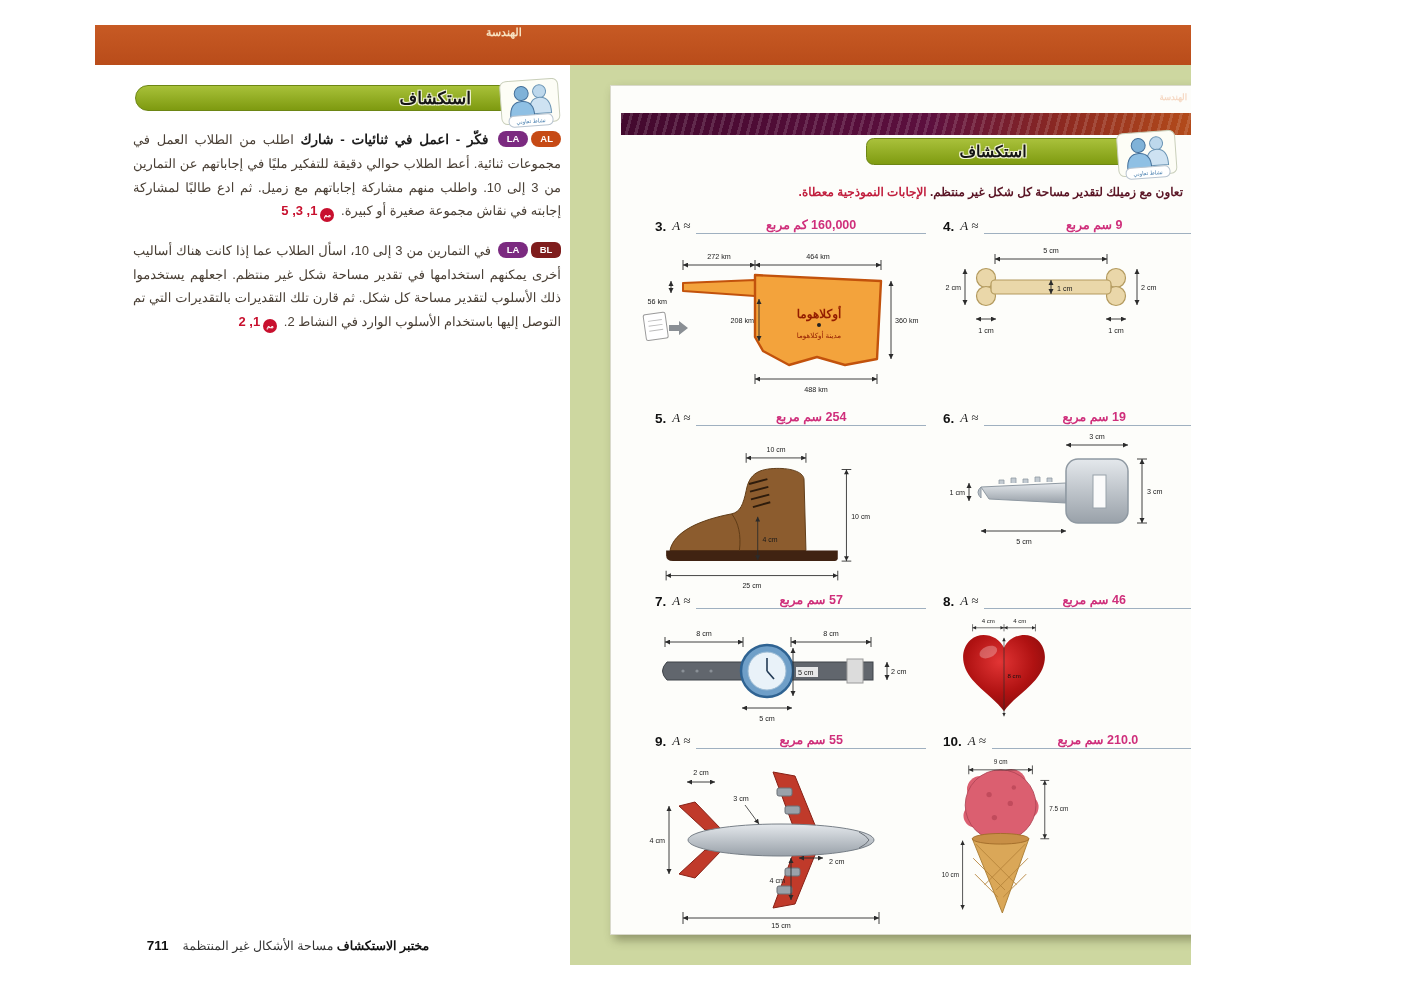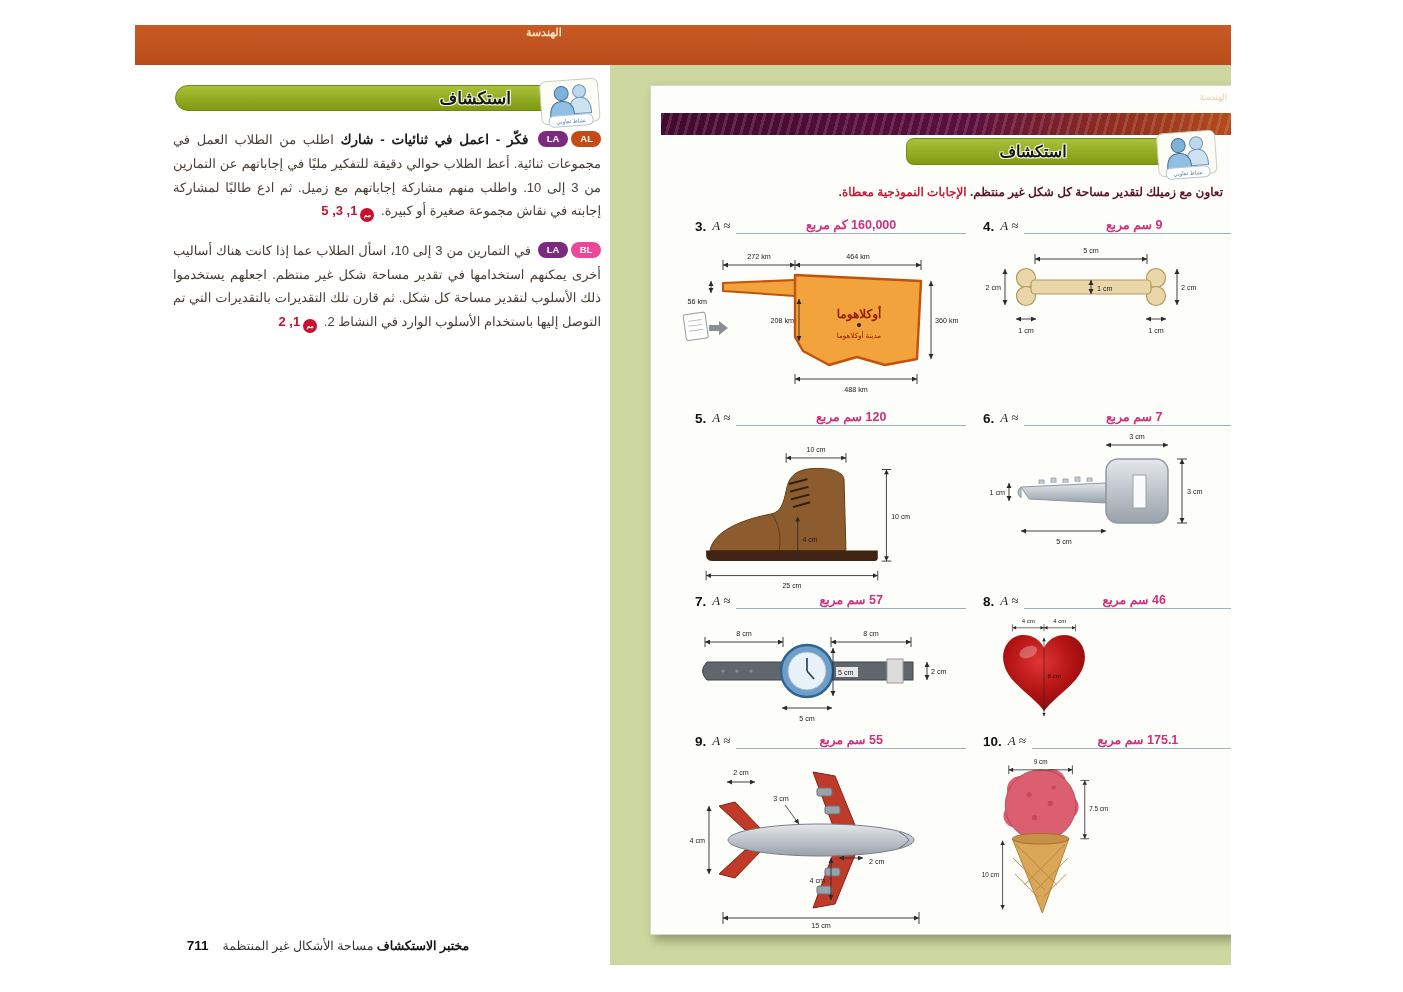--- a/index.html
+++ b/index.html
@@ -1,17 +1,17 @@
 <!DOCTYPE html>
 <html><head>
 <meta charset="utf-8">
 <style>
   * { margin:0; padding:0; box-sizing:border-box; }
   body { font-family:"Liberation Sans", sans-serif; background:#fff; }
-  .canvas { position:relative; width:1191px; height:992px; background:#ffffff; overflow:hidden;margin-left:40px; }
+  .canvas { position:relative; width:1191px; height:992px; background:#ffffff; overflow:hidden; }
 
   
   .topbar { position:absolute; left:95px; top:25px; width:1215px; height:40px;
             background:linear-gradient(180deg,#c75a24,#b94c1a); }
   .topbar-label { position:absolute; left:486px; top:26px; font-size:11px; font-weight:bold; color:#f8e3c2; }
 
   
   .green-panel { position:absolute; left:570px; top:65px; width:740px; height:900px; background:#cdd7a0; }
 
   
@@ -23,21 +23,21 @@
                   text-shadow:1px 1px 0 #f2f4d8,-1px 1px 0 #f2f4d8,1px -1px 0 #f2f4d8,-1px -1px 0 #f2f4d8; }
   .sticker { position:absolute; width:62px; height:54px; }
   .sticker-1 { right:-12px; top:-8px; }
   .side-para { direction:rtl; text-align:justify; padding:17px 4px 0 38px;
                font-size:13px; line-height:1.8; color:#4a4036; }
   .pill { display:inline-block; min-width:30px; padding:0 8px; height:16px; line-height:16px;
           border-radius:9px; color:#fff; font-size:9.5px; font-weight:bold; text-align:center;
           direction:ltr; vertical-align:2px; margin-left:3px; }
   .pill-al { background:#c64a15;text-align:right; }
   .pill-la { background:#7b2a80; }
-  .pill-bl { background:#ec4899; }
+  .pill-bl { background:#7f1d1d;border-radius:6px; }
   .lead { color:#1c1c1c; font-size:13.5px; }
   .std-badge { display:inline-block; width:14px; height:14px; border-radius:50%; background:#c8102e;
                color:#fff; font-size:6px; font-weight:bold; text-align:center; line-height:14px;
                vertical-align:-2px; margin:0 3px; }
   .standards { color:#c8102e; font-weight:bold; }
 
   
   .worksheet { position:absolute; left:610px; top:85px; width:640px; height:850px;
                background:#fdfdfa; border:1px solid #d9d9cb; box-shadow:4px 5px 9px rgba(70,70,40,.45); }
   .ws-topband { position:absolute; left:10px; top:27px; width:620px; height:22px;
@@ -219,21 +219,21 @@
           <text x="57" y="96" text-anchor="middle">1 cm</text>
         <line class="dim" x1="177" y1="82" x2="197" y2="82"></line>
           <text x="187" y="96" text-anchor="middle">1 cm</text>
       </svg>
     </section>
 
     <section class="exercise" style="left:30px; top:320px; width:285px;">
       <div class="ex-head">
         <span class="ex-num">5.</span>
         <span class="ex-prefix">A ≈</span>
-        <span class="ex-answer">120 سم مربع</span>
+        <span class="ex-answer">254 سم مربع</span>
       </div>
       <svg viewBox="0 0 255 168" width="246" height="162">
         <path d="M30,126 C34,106 62,94 94,88 C103,86 106,78 109,64 C112,48 120,42 137,41 C154,40 168,44 169,52 L171,126 Z" fill="#8c5c2e" stroke="#5e3a16"></path>
         <path d="M26,126 L204,126 L204,134 Q204,137 199,137 L33,137 Q26,137 26,131 Z" fill="#402312"></path>
         <path d="M94,88 C101,97 104,110 102,126" fill="none" stroke="#5e3a16"></path>
         <g stroke="#2e1c0c" stroke-width="2">
           <line x1="112" y1="57" x2="131" y2="52"></line>
             <line x1="113" y1="65" x2="132" y2="60"></line>
           <line x1="114" y1="73" x2="133" y2="68"></line>
             <line x1="116" y1="81" x2="134" y2="76"></line>
@@ -252,21 +252,21 @@
           <text x="115" y="165" text-anchor="middle">25 cm</text>
         <line class="tick" x1="26" y1="147" x2="26" y2="157"></line>
           <line class="tick" x1="204" y1="147" x2="204" y2="157"></line>
       </svg>
     </section>
 
     <section class="exercise" style="left:318px; top:320px; width:275px;">
       <div class="ex-head">
         <span class="ex-num">6.</span>
         <span class="ex-prefix">A ≈</span>
-        <span class="ex-answer">7 سم مربع</span>
+        <span class="ex-answer">19 سم مربع</span>
       </div>
       <svg viewBox="0 0 250 122" width="250" height="122">
         <polygon points="52,58 137,54 137,74 60,70" fill="url(#silverGrad)" stroke="#8f99a2"></polygon>
         <path d="M52,58 Q46,63 52,69 Z" fill="#b8c0c7" stroke="#8f99a2"></path>
         <path d="M70,55 l0,-4 5,0 0,4 M82,54 l0,-5 5,0 0,5 M94,54 l0,-4 5,0 0,4 M106,53 l0,-5 5,0 0,5 M118,53 l0,-4 5,0 0,4" fill="#c3cbd2" stroke="#8f99a2" stroke-width=".8"></path>
         <rect x="137" y="30" width="62" height="64" rx="12" fill="url(#silverGrad)" stroke="#8f99a2" stroke-width="1.5"></rect>
         <rect x="164" y="46" width="13" height="33" fill="#fbfbfb" stroke="#98a2aa"></rect>
         <line class="dim" x1="137" y1="16" x2="199" y2="16"></line>
           <text x="168" y="10" text-anchor="middle">3 cm</text>
         <line class="dim" x1="213" y1="30" x2="213" y2="94"></line>
@@ -367,21 +367,21 @@
           <text x="140" y="176" text-anchor="middle">15 cm</text>
         <line class="tick" x1="42" y1="160" x2="42" y2="172"></line>
           <line class="tick" x1="238" y1="160" x2="238" y2="172"></line>
       </svg>
     </section>
 
     <section class="exercise" style="left:318px; top:643px; width:275px;">
       <div class="ex-head">
         <span class="ex-num">10.</span>
         <span class="ex-prefix">A ≈</span>
-        <span class="ex-answer">175.1 سم مربع</span>
+        <span class="ex-answer">210.0 سم مربع</span>
       </div>
       <svg viewBox="0 0 215 192" width="190" height="170">
         <polygon points="49,98 113,98 83,182" fill="#daa758" stroke="#a87a30"></polygon>
         <g stroke="#b5833a" stroke-width="1">
           <line x1="53" y1="104" x2="99" y2="150"></line>
             <line x1="50" y1="120" x2="86" y2="156"></line>
             <line x1="52" y1="138" x2="78" y2="164"></line>
           <line x1="109" y1="104" x2="63" y2="150"></line>
             <line x1="112" y1="120" x2="76" y2="156"></line>
             <line x1="110" y1="138" x2="84" y2="164"></line>

